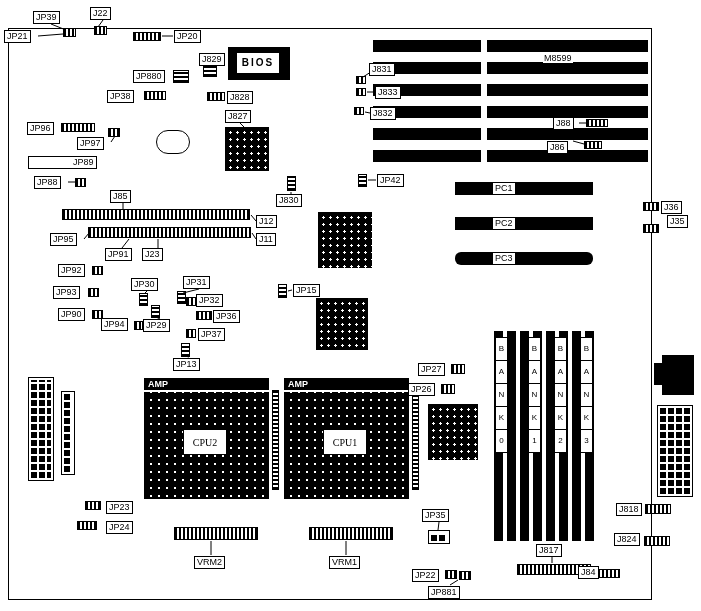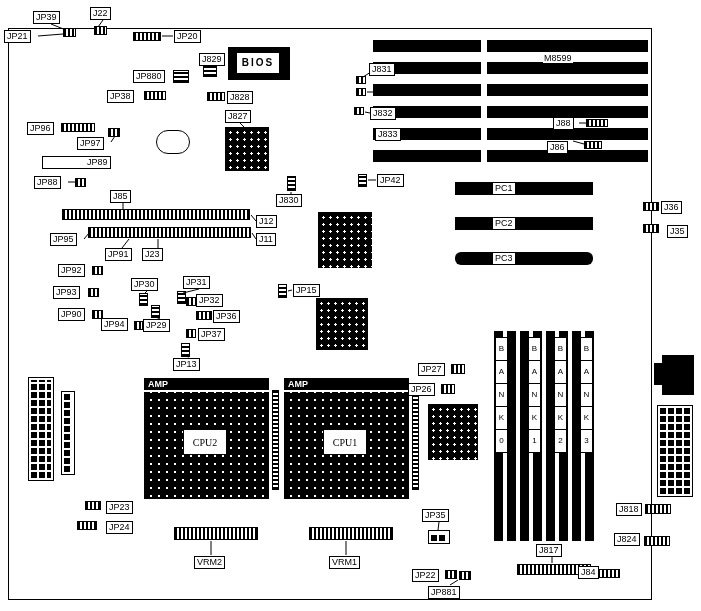--- a/index.html
+++ b/index.html
@@ -107,37 +107,37 @@
     <div class="lbl" style="left: 90px; top: 7px;">J22</div>
     <div class="lbl" style="left: 4px; top: 30px;">JP21</div>
     <div class="lbl" style="left: 174px; top: 30px;">JP20</div>
     <div class="lbl" style="left: 199px; top: 53px;">J829</div>
     <div class="lbl" style="left: 133px; top: 70px;">JP880</div>
     <div class="lbl" style="left: 107px; top: 90px;">JP38</div>
     <div class="lbl" style="left: 227px; top: 91px;">J828</div>
     <div class="lbl" style="left: 225px; top: 110px;">J827</div>
     <div class="lbl" style="left: 27px; top: 122px;">JP96</div>
     <div class="lbl" style="left: 77px; top: 137px;">JP97</div>
-    <div class="lbl" style="left: 42px; top: 156px; padding-left: 44px;">JP89</div>
+    <div class="lbl" style="left: 28px; top: 156px; padding-left: 44px;">JP89</div>
     <div class="lbl" style="left: 34px; top: 176px;">JP88</div>
     <div class="lbl" style="left: 369px; top: 63px;">J831</div>
-    <div class="lbl" style="left: 375px; top: 86px; margin-top: 42px;">J833</div>
+    <div class="lbl" style="left: 375px; top: 86px;">J833</div>
     <div class="lbl" style="left: 370px; top: 107px;">J832</div>
     <div class="lbl" style="left: 553px; top: 117px;">J88</div>
     <div class="lbl" style="left: 547px; top: 125px; margin-top: 16px;">J86</div>
     <div class="lbl" style="left: 377px; top: 174px;">JP42</div>
     <div class="lbl" style="left: 276px; top: 194px;">J830</div>
     <div class="lbl" style="left: 110px; top: 190px;">J85</div>
     <div class="lbl" style="left: 256px; top: 215px;">J12</div>
     <div class="lbl" style="left: 256px; top: 233px;">J11</div>
     <div class="lbl" style="left: 50px; top: 233px;">JP95</div>
     <div class="lbl" style="left: 105px; top: 248px;">JP91</div>
     <div class="lbl" style="left: 142px; top: 248px;">J23</div>
     <div class="lbl" style="left: 661px; top: 201px;">J36</div>
-    <div class="lbl" style="left: 667px; top: 225px;">J35</div>
+    <div class="lbl" style="left: 667px; top: 215px;">J35</div>
     <div class="lbl" style="left: 58px; top: 264px;">JP92</div>
     <div class="lbl" style="left: 53px; top: 286px;">JP93</div>
     <div class="lbl" style="left: 58px; top: 308px;">JP90</div>
     <div class="lbl" style="left: 101px; top: 318px;">JP94</div>
     <div class="lbl" style="left: 131px; top: 278px;">JP30</div>
     <div class="lbl" style="left: 183px; top: 276px;">JP31</div>
     <div class="lbl" style="left: 196px; top: 294px;">JP32</div>
     <div class="lbl" style="left: 213px; top: 310px;">JP36</div>
     <div class="lbl" style="left: 143px; top: 319px;">JP29</div>
     <div class="lbl" style="left: 198px; top: 328px;">JP37</div>

